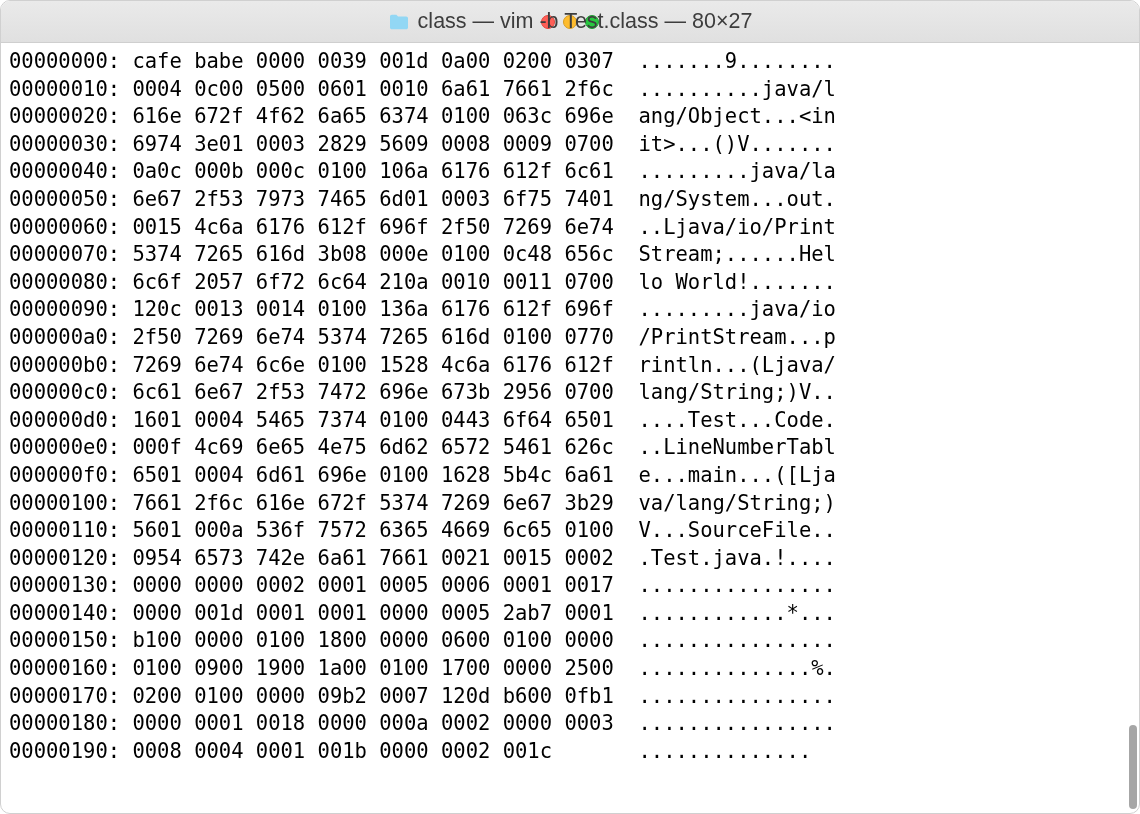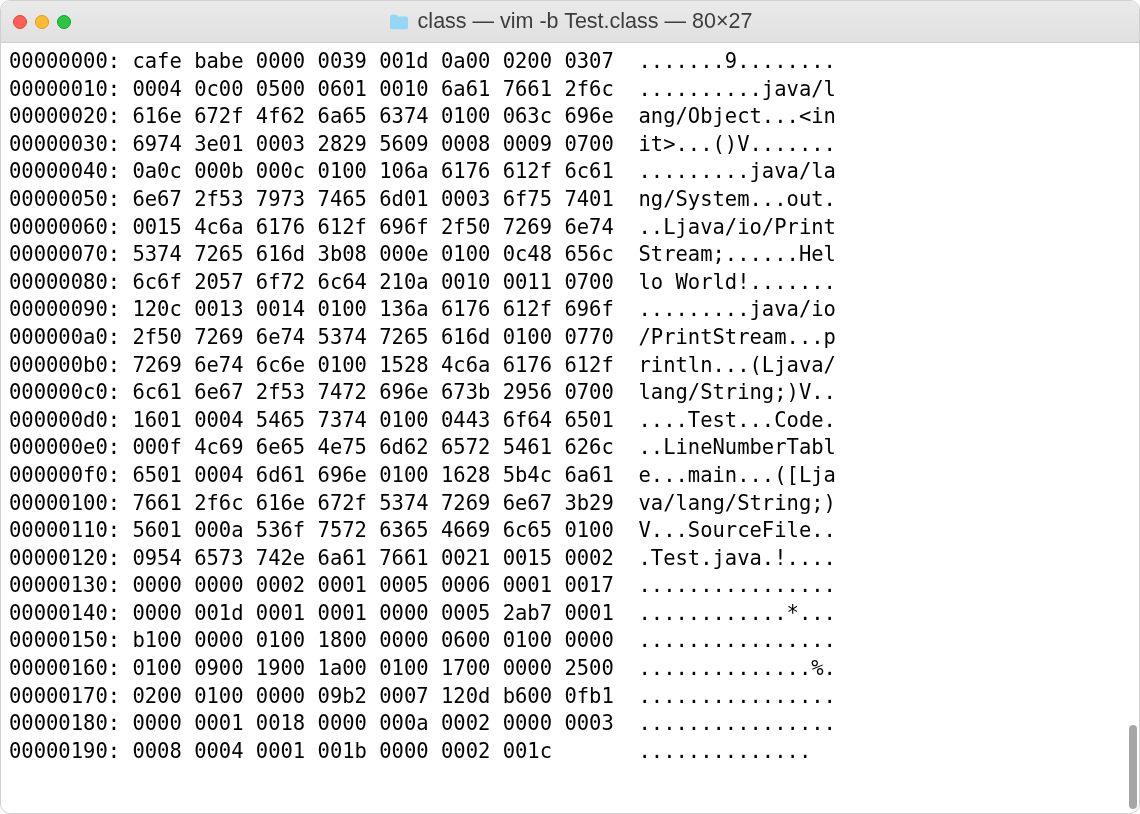--- a/index.html
+++ b/index.html
@@ -22,20 +22,21 @@
     }
     .titlebar {
       height: 42px;
       background: linear-gradient(#eaeaea, #e0e0e0);
       border-bottom: 1px solid #cfcfcf;
       display: flex;
       align-items: center;
       position: relative;
       user-select: none;
       padding: 0 12px;
+      justify-content: center;
     }
     .traffic-lights {
       display: flex;
       gap: 8px;
       align-items: center;
     }
     .traffic-light {
       width: 14px;
       height: 14px;
       border-radius: 50%;

